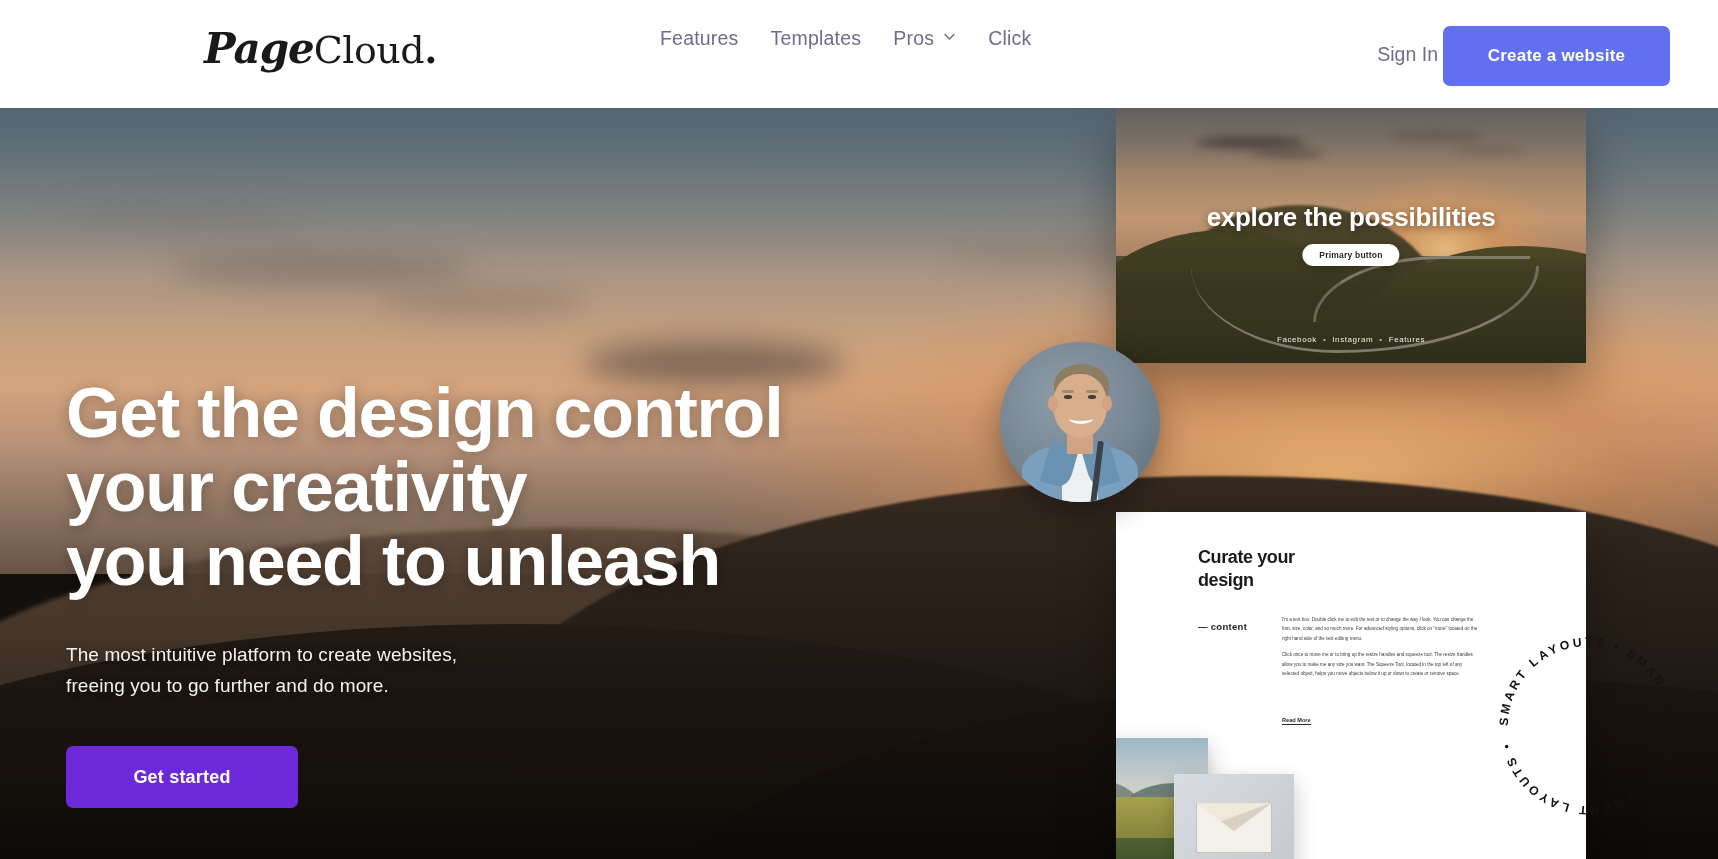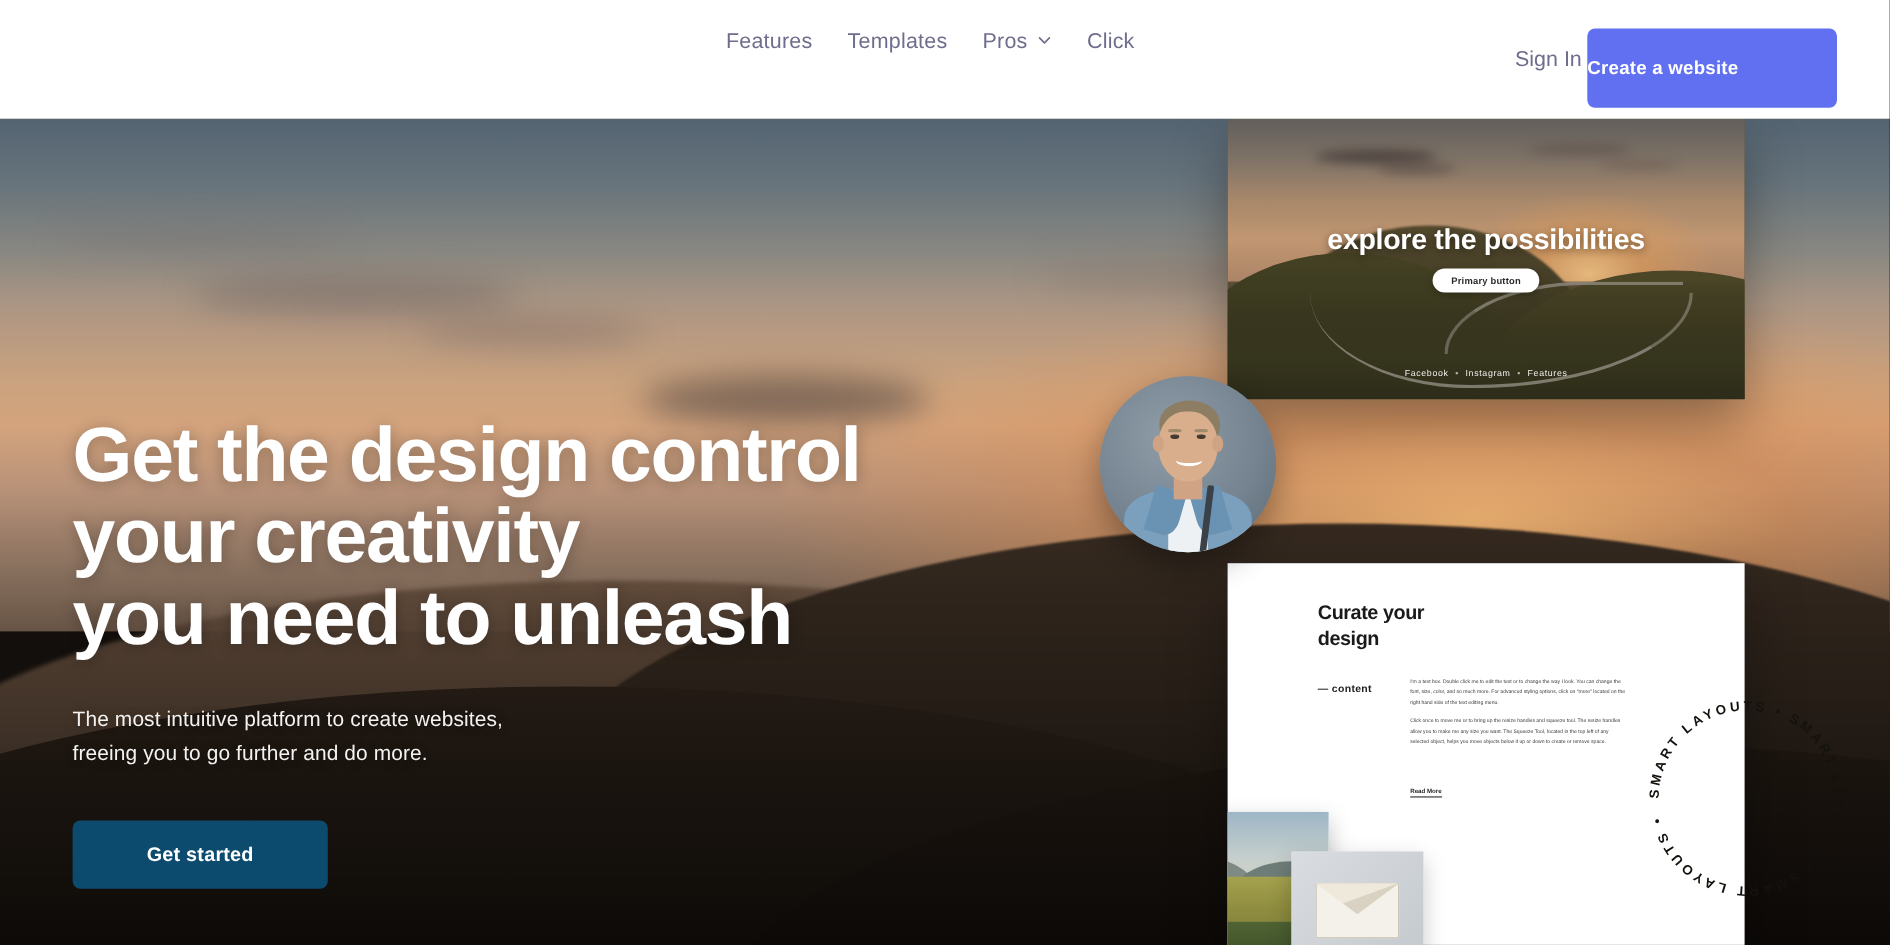--- a/index.html
+++ b/index.html
@@ -50,24 +50,24 @@
   .chev { display:inline-block; width:13px; height:13px; position:relative; top:-2px; }
   .chev svg { display:block; }
 
   .signin {
     position:absolute; right:280px; top:0; height:108px;
     display:flex; align-items:center;
     font-size:19.5px; color:#6e6d8c; cursor:pointer; white-space:nowrap;
   }
   .cta {
     position:absolute; right:48px; top:26px;
-    width:227px; height:72px; border-radius:7px;
+    width:227px; height:60px; border-radius:7px;
     background:#6070f0; color:#fff;
     font-size:17px; font-weight:700; letter-spacing:0.2px;
-    display:flex; align-items:center; 
+    display:flex; align-items:center; justify-content:center;
     cursor:pointer; border:none; font-family:"Liberation Sans",sans-serif;
   }
 
   
   .hero {
     position:absolute; top:108px; left:0; width:1718px; height:751px;
     overflow:hidden;
   }
   .hero-bg { position:absolute; inset:0; }
   
@@ -137,21 +137,21 @@
   .headline div { white-space:nowrap; }
   .subhead {
     margin-top:40px;
     font-size:19px; line-height:1.68; font-weight:400;
     color:#f4f2f0; letter-spacing:0.1px;
     text-shadow:0 1px 10px rgba(0,0,0,.35);
   }
   .subhead div { white-space:nowrap; }
   .get-started {
     margin-top:44px; width:232px; height:62px; border-radius:7px;
-    background:#0c4a6e; color:#fff; border:none;
+    background:#6d28d9; color:#fff; border:none;
     font-size:18px; font-weight:700; letter-spacing:0.2px;
     font-family:"Liberation Sans", sans-serif;
     display:flex; align-items:center; justify-content:center;
     cursor:pointer;
   }
 
   
   .previews { position:absolute; inset:0; z-index:10; }
 
   .card-top {
@@ -319,20 +319,25 @@
     z-index:5;
   }
 </style>
 </head>
 <body>
 
 <div class="page">
 
   <div class="header">
 
+    <div class="logo">
+      <span class="script">Page</span>
+        <span class="serif">Cloud</span>
+        <span class="dot">.</span>
+    </div>
 
     <div class="nav">
       <div class="nav-item">
         <span>Features</span>
       </div>
       <div class="nav-item">
         <span>Templates</span>
       </div>
       <div class="nav-item">
         <span>Pros</span>

